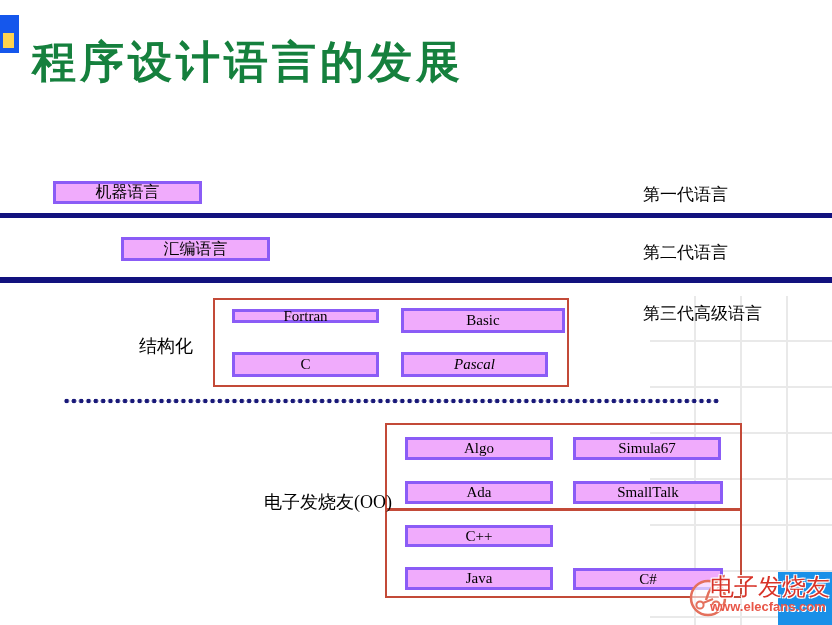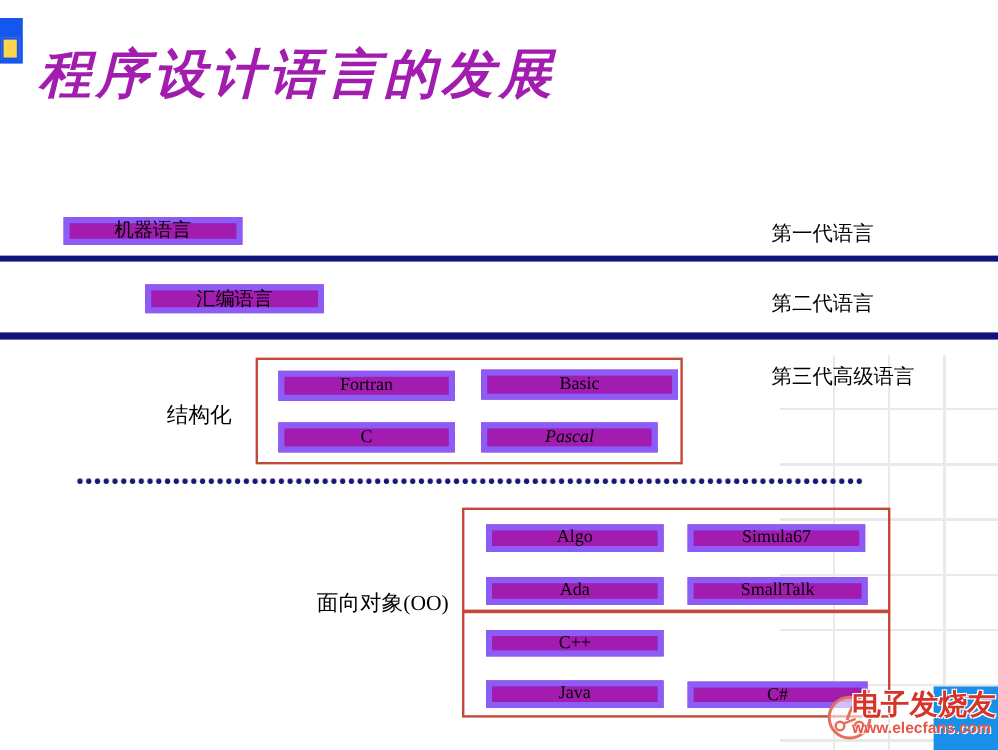--- a/index.html
+++ b/index.html
@@ -9,45 +9,44 @@
   }
   
   .grid-bg{
     position:absolute;left:650px;top:296px;width:182px;height:329px;z-index:0;
     background-image:
       repeating-linear-gradient(to right, transparent 0 44px, #e9e9e9 44px 46px),
       repeating-linear-gradient(to bottom, transparent 0 44px, #e9e9e9 44px 46px);
   }
   .title{
     position:absolute;left:32px;top:4px;width:760px;z-index:2;
-    font-size:44px;font-weight:bold;color:#a21caf;letter-spacing:4px;
+    font-size:44px;font-weight:bold;color:#15803d;letter-spacing:4px;
     font-family:"Liberation Serif","DejaVu Serif",serif;
-    font-style:italic;
   }
   .bullet{position:absolute;left:0;top:15px;width:19px;height:38px;background:#1557EC;z-index:2;}
   .bullet .inner{position:absolute;left:1px;bottom:3px;width:11px;height:15px;background:#FFD34F;border:2px solid #1557EC;}
   .navy-line{position:absolute;left:0;width:832px;background:#12127E;z-index:1;}
   .cbox{
-    position:absolute;background:#a21caf;border:5px solid #8b5cf6;z-index:2;
+    position:absolute;background:#f0abfc;border:3px solid #8b5cf6;z-index:2;
     display:flex;align-items:center;justify-content:center;
     font-size:16px;color:#000;box-sizing:border-box;
   }
   .cbox.en{font-size:15px;}
   .side-label{position:absolute;font-size:17px;color:#000;z-index:2;white-space:nowrap;}
   .group-label{position:absolute;font-size:18px;color:#000;z-index:2;white-space:nowrap;text-align:center;}
   .red-box{position:absolute;border:2px solid #C34A38;z-index:1;box-sizing:border-box;background:transparent;}
   .dotted-line{
     position:absolute;left:63px;top:398px;width:657px;height:6px;z-index:2;
     background-image:radial-gradient(circle, #181878 0 2px, transparent 2.6px);
     background-size:7.3px 6px;background-repeat:repeat-x;background-position:0 50%;
   }
   .wm-bluebox{position:absolute;left:778px;top:572px;width:54px;height:53px;background:#1990E8;z-index:3;}
   .wm-logo{position:absolute;left:686px;top:574px;z-index:4;}
   .wm-brand{
-    position:absolute;left:710px;top:571px;z-index:5;font-size:24px;font-weight:bold;
+    position:absolute;left:710px;top:571px;z-index:5;font-size:24px;font-weight:normal;
     color:#D83328;white-space:nowrap;letter-spacing:0px;
     font-family:"Liberation Sans","DejaVu Sans",sans-serif;
     text-shadow:1px 1px 0 #fff,-1px -1px 0 #fff,1px -1px 0 #fff,-1px 1px 0 #fff;
   }
   .wm-url{
     position:absolute;left:710px;top:599px;z-index:5;font-size:13px;font-weight:bold;
     color:#E85648;white-space:nowrap;
     font-family:"Liberation Sans","DejaVu Sans",sans-serif;
     text-shadow:1px 1px 0 #fff;
   }
@@ -68,30 +67,30 @@
   <div class="side-label" style="left:643px;top:183px;">第一代语言</div>
   <div class="navy-line" style="top:213px;height:5px;"></div>
 
   <div class="cbox" style="left:121px;top:237px;width:149px;height:24px;">汇编语言</div>
   <div class="side-label" style="left:643px;top:241px;">第二代语言</div>
   <div class="navy-line" style="top:277px;height:6px;"></div>
 
   <div class="side-label" style="left:643px;top:302px;">第三代高级语言</div>
   <div class="red-box" style="left:213px;top:298px;width:356px;height:89px;"></div>
   <div class="group-label" style="left:139px;top:334px;">结构化</div>
-  <div class="cbox en" style="left:232px;top:309px;width:147px;height:25px;">Fortran</div>
+  <div class="cbox en" style="left:232px;top:309px;width:147px;height:14px;">Fortran</div>
   <div class="cbox en" style="left:401px;top:308px;width:164px;height:25px;">Basic</div>
   <div class="cbox en" style="left:232px;top:352px;width:147px;height:25px;">C</div>
   <div class="cbox en" style="left:401px;top:352px;width:147px;height:25px;font-style:italic;">Pascal</div>
 
   <div class="dotted-line"></div>
 
   <div class="red-box" style="left:385px;top:423px;width:357px;height:87px;"></div>
   <div class="red-box" style="left:385px;top:509px;width:357px;height:89px;"></div>
-  <div class="group-label" style="left:264px;top:490px;">面向对象(OO)</div>
+  <div class="group-label" style="left:264px;top:490px;">电子发烧友(OO)</div>
 
   <div class="cbox en" style="left:405px;top:437px;width:148px;height:23px;">Algo</div>
   <div class="cbox en" style="left:573px;top:437px;width:148px;height:23px;">Simula67</div>
   <div class="cbox en" style="left:405px;top:481px;width:148px;height:23px;">Ada</div>
   <div class="cbox en" style="left:573px;top:481px;width:150px;height:23px;">SmallTalk</div>
   <div class="cbox en" style="left:405px;top:525px;width:148px;height:22px;">C++</div>
   <div class="cbox en" style="left:405px;top:567px;width:148px;height:23px;">Java</div>
   <div class="cbox en" style="left:573px;top:568px;width:150px;height:22px;">C#</div>
 
   <div class="wm-bluebox"></div>

